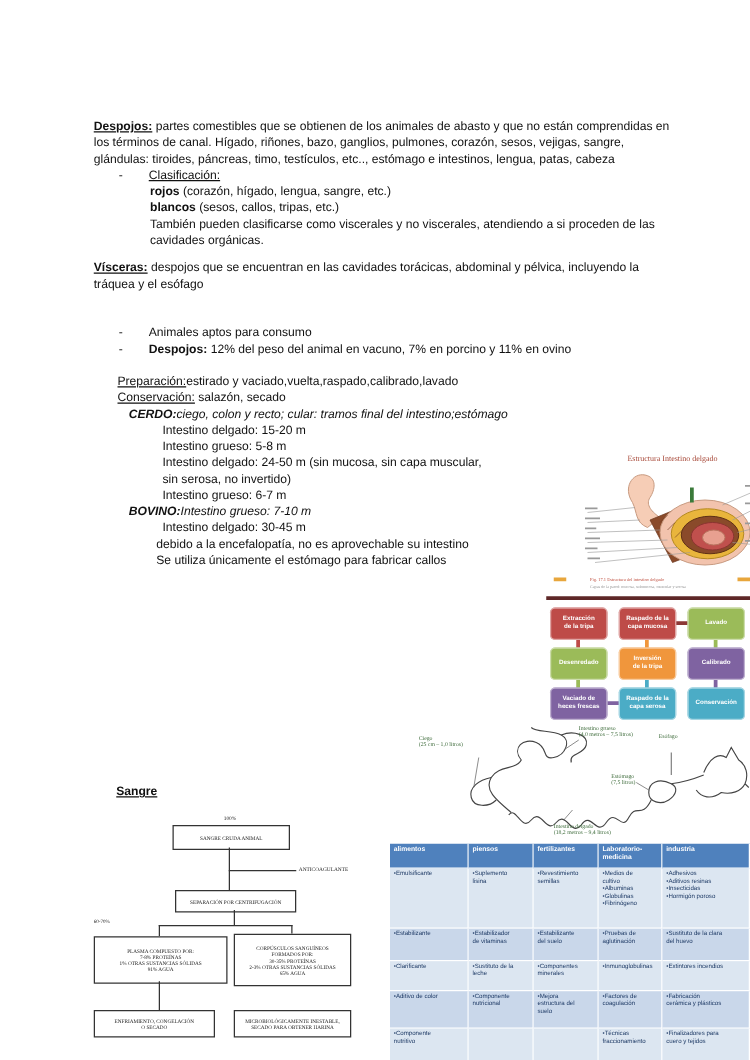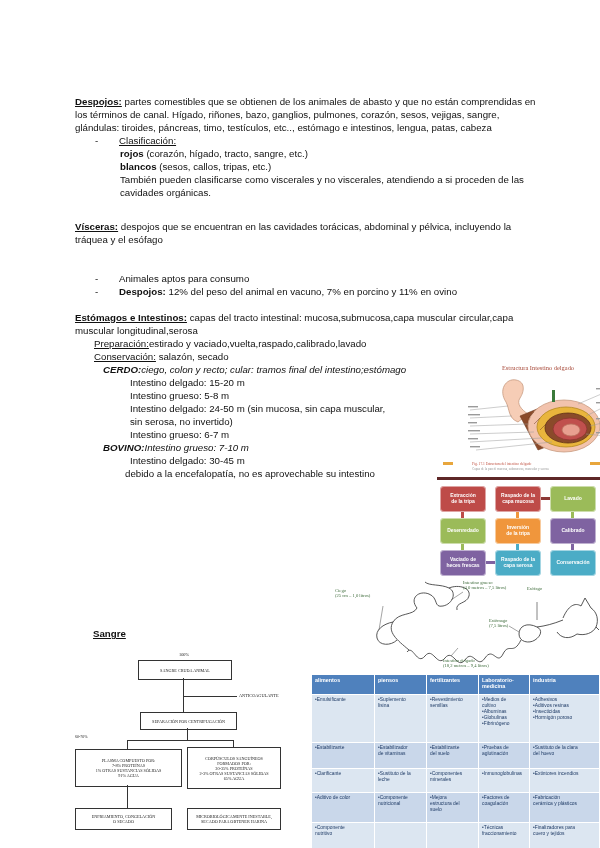--- a/index.html
+++ b/index.html
@@ -11,21 +11,21 @@
   .b{font-weight:bold;}
   .u{text-decoration:underline;}
   .bu{font-weight:bold;text-decoration:underline;}
   .dash{display:inline-block;width:24px;padding-left:20px;}
   .ind2{padding-left:45px;}
   .ind2w{padding-left:45px;width:410px;}
   .inda{padding-left:19px;}
   .indb{padding-left:28px;font-style:italic;}
   .indc{padding-left:55px;}
   .indd{padding-left:50px;}
-  .mt1{margin-top:21px;}
+  .mt1{margin-top:9px;}
   .mt2{margin-top:26px;}
   .mt3{margin-top:13px;}
   
   #intfig{left:468px;top:364px;width:140px;height:112px;}
   #intfig .ftitle{width:140px;text-align:center;font-family:"Liberation Serif",serif;font-size:6.4px;color:#a84a3a;top:0;left:0;}
   #intfig .cap1{left:4px;top:98px;font-size:3.6px;color:#c05040;font-family:"Liberation Serif",serif;}
   .cap2{font-size:3.3px;color:#999;font-family:"Liberation Serif",serif;}
   .odash{height:3px;background:#e8a63c;}
   
   #proc{left:437px;top:477px;width:163px;height:100px;}
@@ -51,44 +51,44 @@
 </style>
 </head>
 <body>
 
 <div id="page">
 
 
   <div class="abs" id="textcol">
     <div><span class="bu">Despojos:</span><span> partes comestibles que se obtienen de los animales de abasto y que no están comprendidas en los términos de canal. Hígado, riñones, bazo, ganglios, pulmones, corazón, sesos, vejigas, sangre, glándulas: tiroides, páncreas, timo, testículos, etc.., estómago e intestinos, lengua, patas, cabeza</span></div>
     <div><span class="dash">-</span><span class="u">Clasificación:</span></div>
-    <div class="ind2"><span class="b">rojos</span><span> (corazón, hígado, tracto, sangre, etc.)</span></div>
+    <div class="ind2"><span class="b">rojos</span><span> (corazón, hígado, lengua, sangre, etc.)</span></div>
     <div class="ind2"><span class="b">blancos</span><span> (sesos, callos, tripas, etc.)</span></div>
     <div class="ind2w">También pueden clasificarse como viscerales y no viscerales, atendiendo a si proceden de las cavidades orgánicas.</div>
 
     <div class="mt1"><span class="bu">Vísceras:</span><span> despojos que se encuentran en las cavidades torácicas, abdominal y pélvica, incluyendo la tráquea y el esófago</span></div>
 
     <div class="mt2">
       <div><span class="dash">-</span><span>Animales aptos para consumo</span></div>
       <div><span class="dash">-</span><span class="b">Despojos:</span><span> 12% del peso del animal en vacuno, 7% en porcino y 11% en ovino</span></div>
     </div>
 
     <div class="mt3">
-      <div><span class="bu">Estómagos e Intestinos:</span><span> capas del tracto intestinal: mucosa,submucosa,capa muscular circular,capa muscular longitudinal,serosa</span></div>
       <div class="inda"><span class="u">Preparación:</span><span>estirado y vaciado,vuelta,raspado,calibrado,lavado</span></div>
       <div class="inda"><span class="u">Conservación:</span><span> salazón, secado</span></div>
       <div class="indb"><span class="b">CERDO:</span><span>ciego, colon y recto; cular: tramos final del intestino;estómago</span></div>
       <div class="indc">Intestino delgado: 15-20 m</div>
       <div class="indc">Intestino grueso: 5-8 m</div>
       <div class="indc">Intestino delgado: 24-50 m (sin mucosa, sin capa muscular,</div>
       <div class="indc">sin serosa, no invertido)</div>
       <div class="indc">Intestino grueso: 6-7 m</div>
       <div class="indb"><span class="b">BOVINO:</span><span>Intestino grueso: 7-10 m</span></div>
       <div class="indc">Intestino delgado: 30-45 m</div>
       <div class="indd">debido a la encefalopatía, no es aprovechable su intestino</div>
+      <div class="indd">Se utiliza únicamente el estómago para fabricar callos</div>
     </div>
   </div>
 
   <div class="abs bu" style="left:93px;top:628px;font-size:9.7px;">Sangre</div>
 
   <div class="abs" id="intfig">
     <div class="abs ftitle">Estructura Intestino delgado</div>
     <svg class="abs" style="left:0;top:8px;" width="140" height="88" viewBox="0 0 140 88">
 
       <path d="M38,30 C30,18 38,6 48,8 C58,10 56,20 52,26 C48,32 54,38 60,42 L50,50 C40,46 42,38 38,30 Z" fill="#f6cdb6" stroke="#c89a80" stroke-width="0.8"></path>

